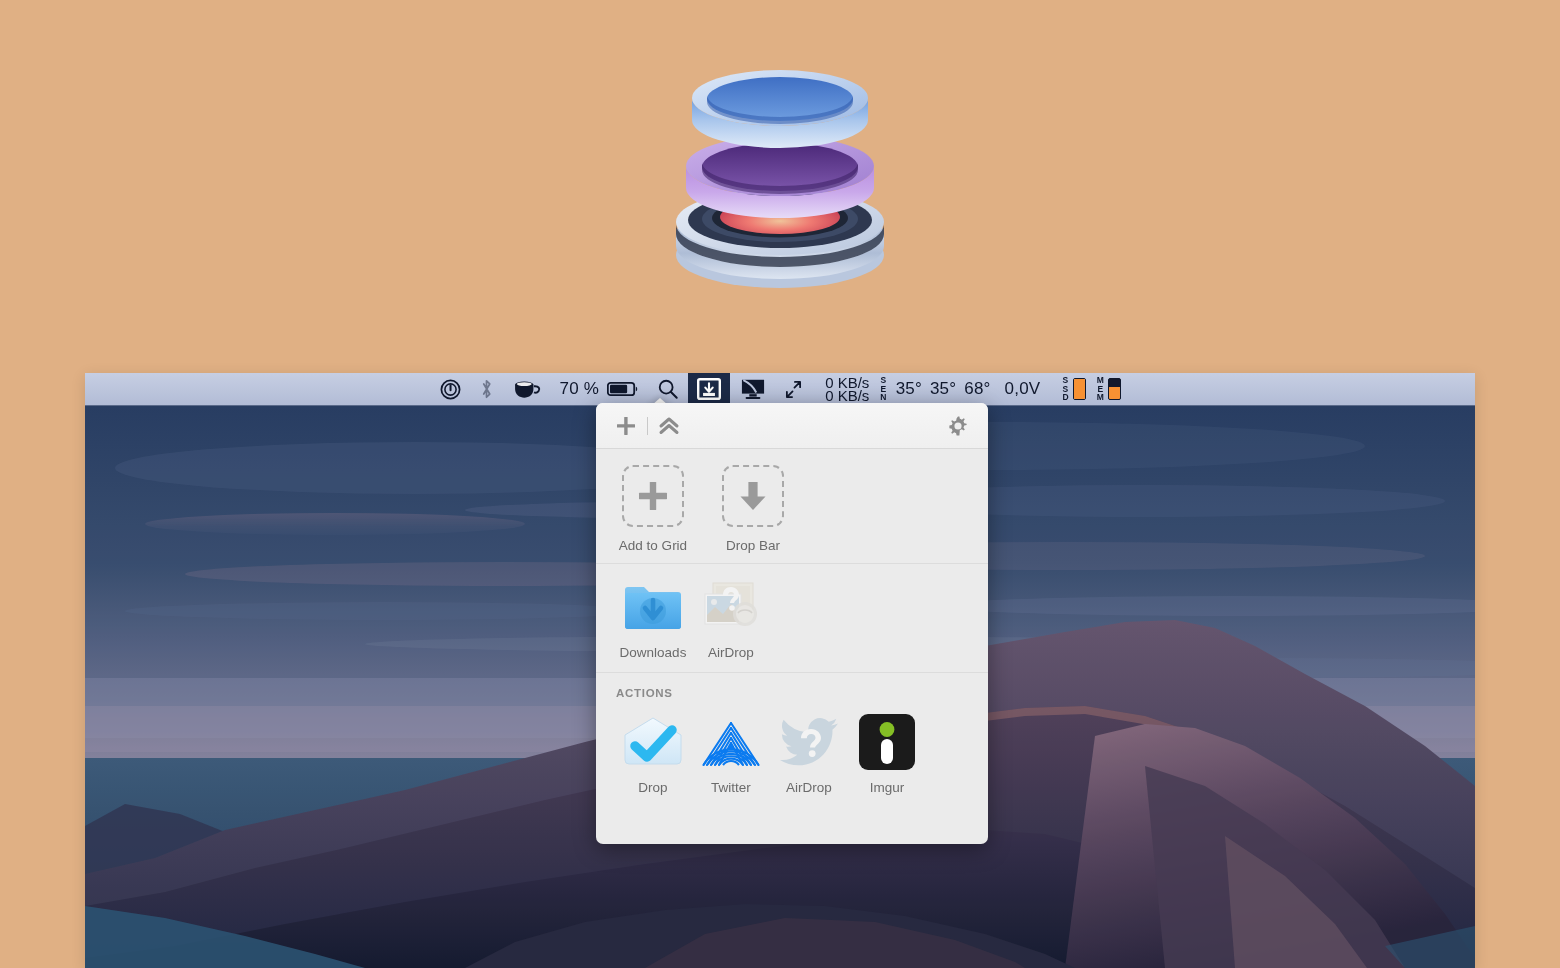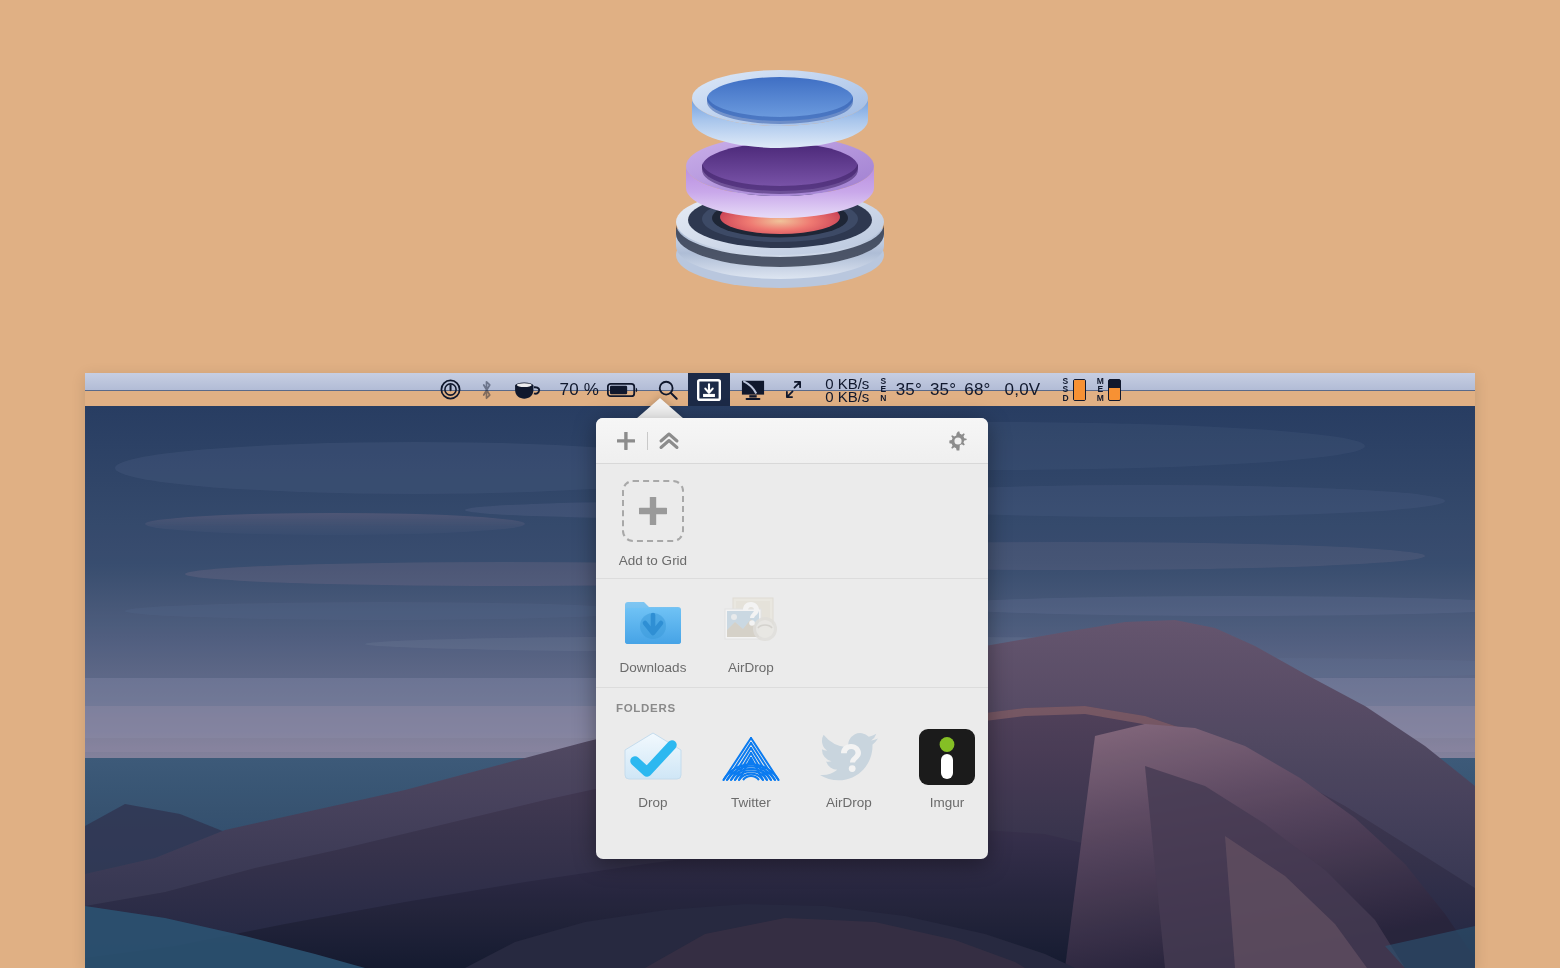--- a/index.html
+++ b/index.html
@@ -19,24 +19,24 @@
   
   .desktop {
     position: absolute; left: 85px; top: 373px;
     width: 1390px; height: 595px;
     overflow: hidden;
     box-shadow: 0 3px 14px rgba(0,0,0,0.12);
   }
 
   
   .menubar {
-    position: relative; height: 18px; width: 100%;
+    position: relative; height: 33px; width: 100%;
     background: linear-gradient(to bottom, #c6cee3 0%, #bcc5dc 52%, #b2bcd6 100%);
     border-bottom: 1px solid #5a6a8a;
-    display: flex; align-items: flex-start; justify-content: flex-end;
+    display: flex; align-items: center; justify-content: flex-end;
     padding-right: 352px;
     color: #11192e;
   }
   .mb-item {
     display: flex; align-items: center; justify-content: center;
     height: 33px; padding: 0 9px; position: relative;
   }
   .mb-item.active { background: #1c2a47; }
   .mb-item.active svg { fill: #ffffff; stroke: #ffffff; }
   .mb-item.dim { opacity: 0.45; }
@@ -52,21 +52,21 @@
     display: flex; flex-direction: column; justify-content: flex-end;
   }
   .bar-fill { width: 100%; background: #f79133; }
 
   
   .wallpaper { position: absolute; left: 0; top: 33px; width: 1390px; height: 562px; overflow: hidden; }
   .wallpaper svg { display: block; width: 1390px; height: 562px; }
 
   
   .panel {
-    position: absolute; left: 511px; top: 45px;
+    position: absolute; left: 511px; top: 30px;
     width: 392px; height: 441px;
     background: #ebebeb;
     border-radius: 7px;
     box-shadow: 0 5px 22px rgba(0,0,0,0.38);
     overflow: hidden;
   }
   .notch {
     position: absolute; left: 551px; top: 25px;
     width: 0; height: 0;
     border-left: 24px solid transparent;
@@ -94,21 +94,21 @@
     display: flex; align-items: center; justify-content: center;
   }
   .dz-label { margin-top: 11px; font-size: 13.5px; color: #6b6b6b; white-space: nowrap; }
 
   .divider { height: 1px; background: #dcdcdc; }
 
   .section-title {
     font-size: 11.5px; font-weight: bold; letter-spacing: 0.7px;
     color: #8a8a8a; padding: 14px 0 0 20px;
   }
-  .grid { display: flex; padding: 12px 0 12px 22px; gap: 28px; }
+  .grid { display: flex; padding: 12px 0 12px 22px; gap: 8px; }
   .tile { width: 70px; text-align: center; }
   .tile-icon { width: 62px; height: 62px; margin: 0 auto; display: flex; align-items: center; justify-content: center; }
   .tile-icon.faded { opacity: 0.42; }
   .tile-label { margin-top: 7px; font-size: 13.5px; color: #6b6b6b; white-space: nowrap; }
 </style>
 </head>
 <body>
 
 <div class="stage">
 
@@ -420,20 +420,29 @@
 
       <div class="dropzones">
         <div class="dz">
           <div class="dz-box">
             <svg width="34" height="34" viewBox="0 0 34 34">
               <rect x="13.8" y="3" width="6.4" height="28" rx="0.6" fill="#9a9a9a"></rect>
               <rect x="3" y="13.8" width="28" height="6.4" rx="0.6" fill="#9a9a9a"></rect>
             </svg>
           </div>
           <div class="dz-label">Add to Grid</div>
+        </div>
+        <div class="dz">
+          <div class="dz-box">
+            <svg width="34" height="34" viewBox="0 0 34 34">
+              <rect x="12.4" y="3" width="9.2" height="16" fill="#9a9a9a"></rect>
+              <path d="M4.5 17.5 L29.5 17.5 L17 31 Z" fill="#9a9a9a"></path>
+            </svg>
+          </div>
+          <div class="dz-label">Drop Bar</div>
         </div>
       </div>
 
       <div class="divider"></div>
 
       <div class="grid">
 
         <div class="tile">
           <div class="tile-icon">
             <svg width="60" height="52" viewBox="0 0 60 52">
@@ -471,21 +480,21 @@
               <path d="M30 8 C35 8 38 12 38 16 C38 20 34 21 33 24 L29 24 C29 20 33 19 33 16 C33 14 32 13 30 13 C28 13 27 14.5 27 16 L22 16 C22 11 25 8 30 8 Z" fill="#ffffff"></path>
               <circle cx="31" cy="29" r="2.8" fill="#ffffff"></circle>
             </svg>
           </div>
           <div class="tile-label">AirDrop</div>
         </div>
       </div>
 
       <div class="divider"></div>
 
-      <div class="section-title">FOLDERS</div>
+      <div class="section-title">ACTIONS</div>
       <div class="grid">
 
         <div class="tile">
           <div class="tile-icon">
             <svg width="62" height="52" viewBox="0 0 62 52">
               <defs>
                 <linearGradient id="envG" x1="0" y1="0" x2="0" y2="1">
                   <stop offset="0%" stop-color="#f2f9fe"></stop>
                     <stop offset="100%" stop-color="#cfe6f6"></stop>
                 </linearGradient>

